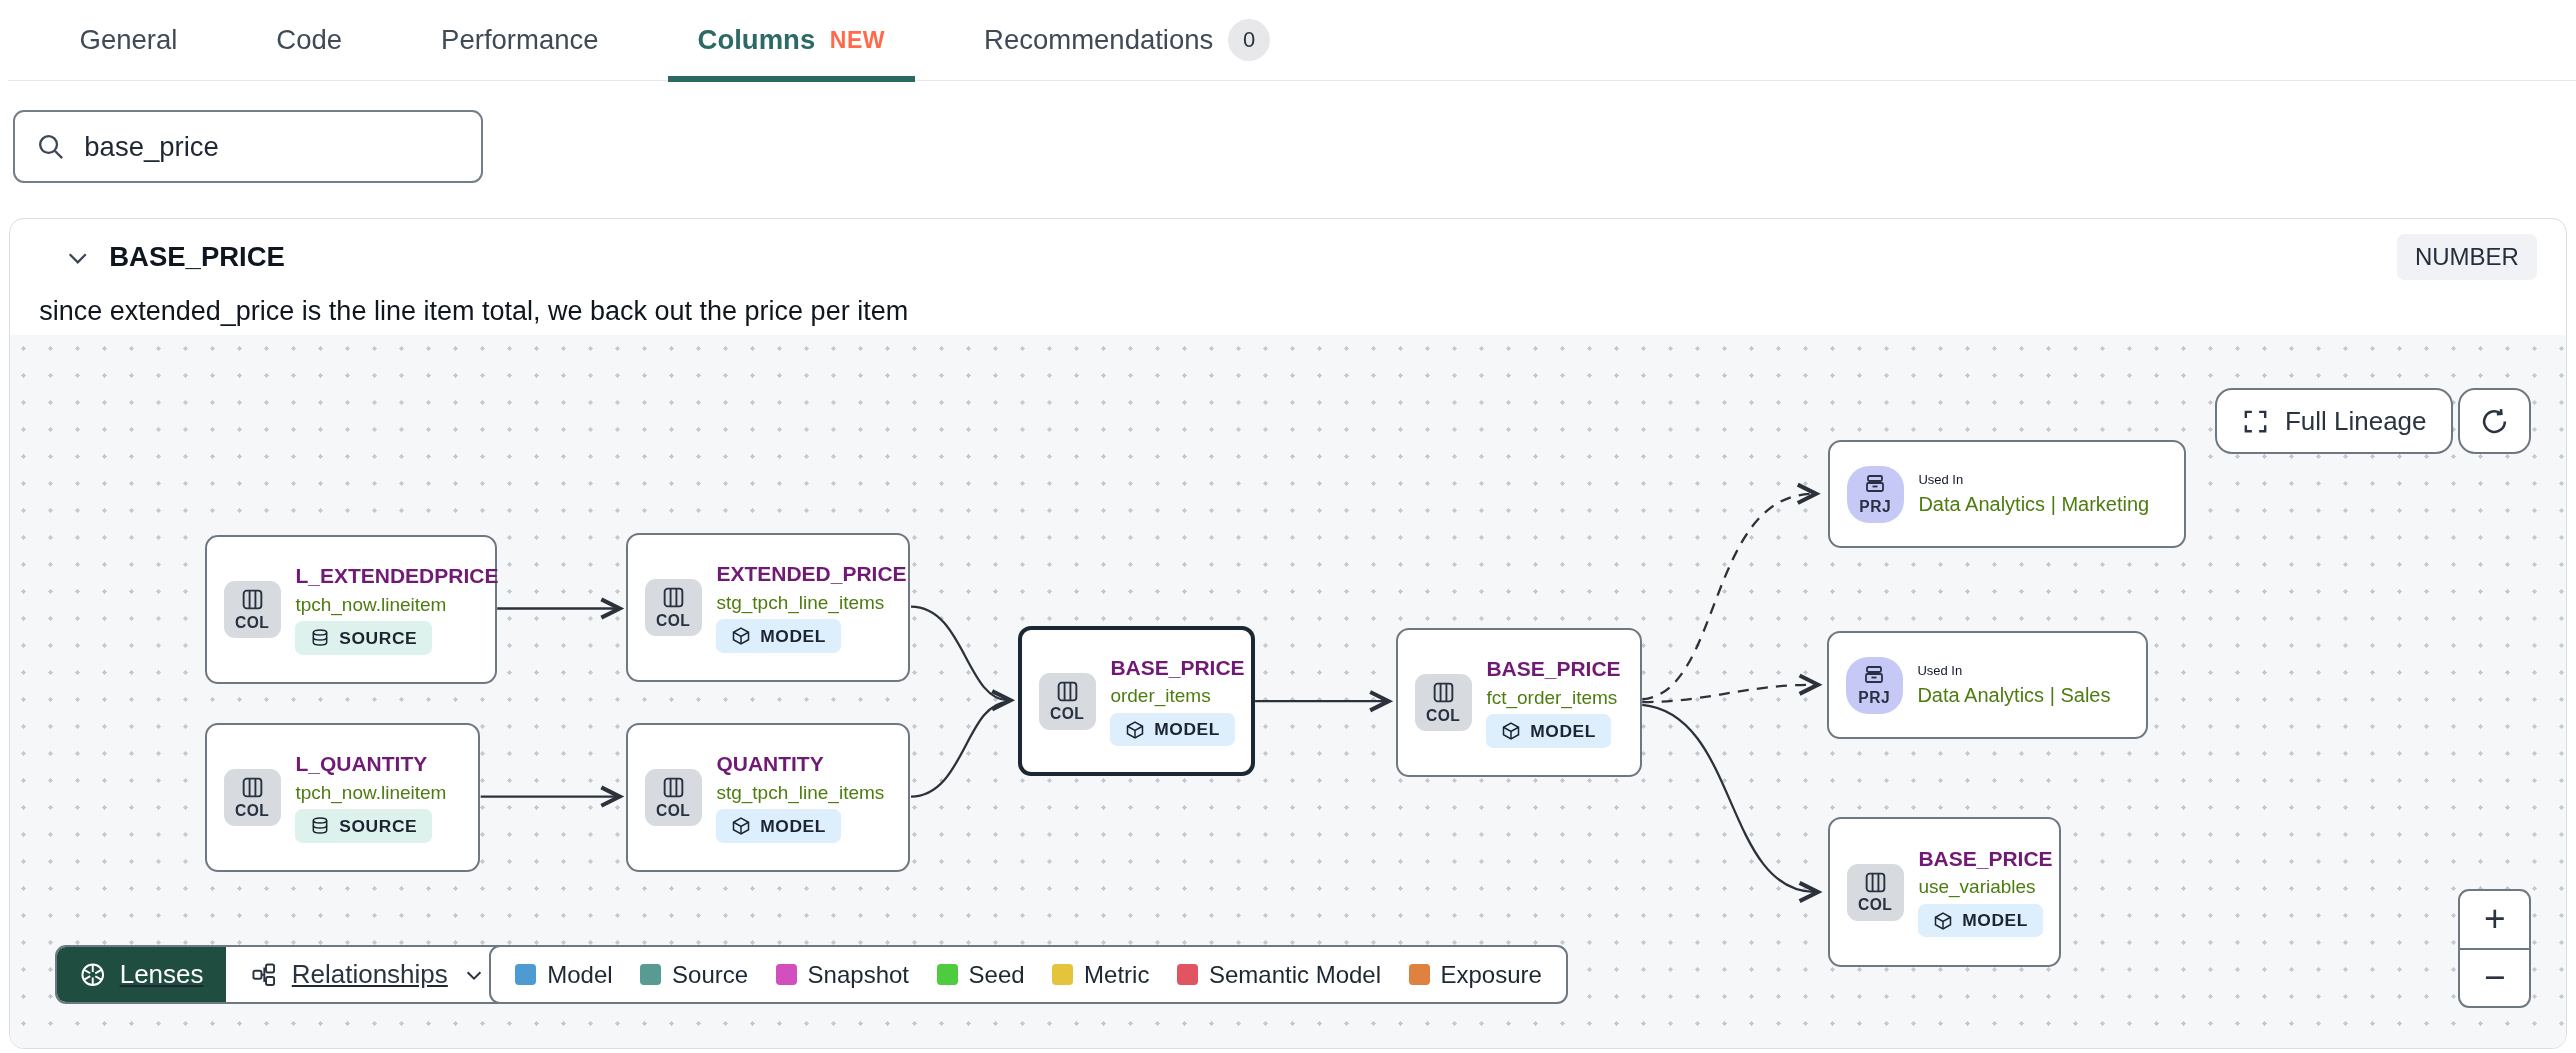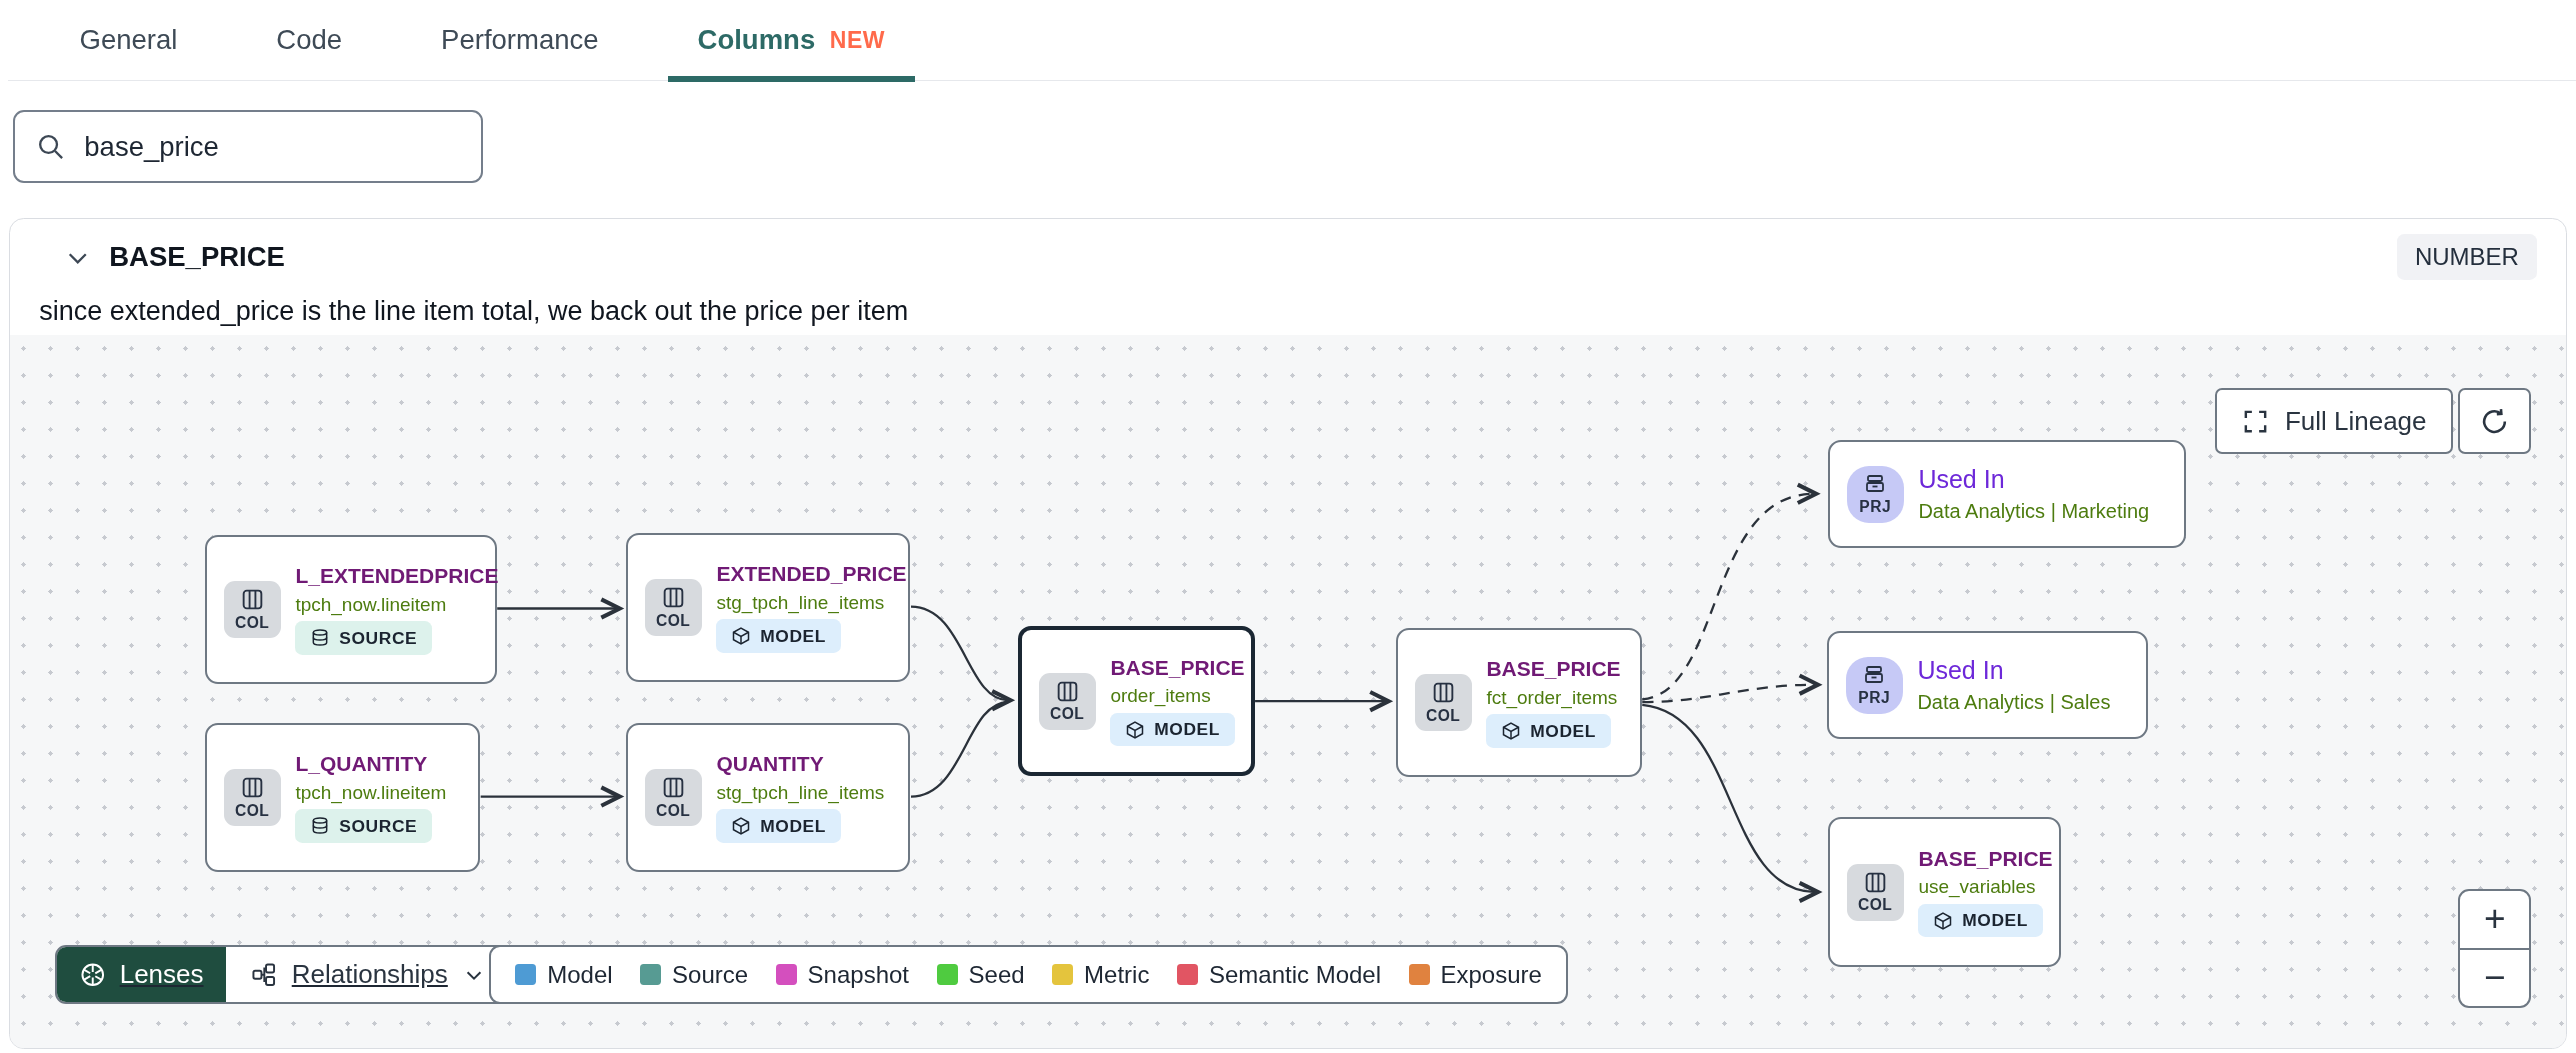--- a/index.html
+++ b/index.html
@@ -52,25 +52,25 @@
     display:flex; flex-direction:column; align-items:center; justify-content:center; gap:1.8px; }
   .tile .tile-label { font-size:15.6px; font-weight:700; color:#273142; letter-spacing:0.5px; }
   .tile.prj { background:#c6c9f6;border-radius:22px; }
   .node-text { display:flex; flex-direction:column; align-items:flex-start; gap:5.5px; }
   .node-title { font-size:21px; font-weight:600; color:#701a75; }
   .node-sub { font-size:19px; color:#4d7c0f; }
   .badge-pill { display:flex; align-items:center; gap:9.2px; border-radius:7.3px;
     padding:6.4px 14.7px; font-size:17.4px; font-weight:700; color:#1b2430; letter-spacing:0.6px; }
   .badge-pill.source { background:#ddf2ec; }
   .badge-pill.model { background:#ddeefc; }
-  .usedin-label { font-size:25px; color:#6d28d9; }
+  .usedin-label { font-size:13px; color:#0f172a; }
   .usedin-name { font-size:20px; color:#4d7c0f; }
 
   
-  .btn { background:#fff; border:2.3px solid #6e7883; border-radius:7px; display:flex;
+  .btn { background:#fff; border:2.3px solid #6e7883; border-radius:17px; display:flex;
     align-items:center; justify-content:center; cursor:pointer; color:#2a3440; }
   .full-lineage { position:absolute; left:2205px; top:53px; height:66px; padding:0 24px;
     gap:14.7px; font-size:26px; }
   .refresh-btn { position:absolute; left:2448px; top:53px; width:73px; height:66px; }
   .zoomer { position:absolute; left:2448px; top:554px; width:73px; height:119px;
     border:2.3px solid #6e7883; border-radius:11px; background:#fff; display:flex; flex-direction:column; }
   .zoomer .zbtn { flex:1; display:flex; align-items:center; justify-content:center;
     font-size:37px; color:#2a3440; cursor:pointer; }
   .zoomer .zbtn:first-child { border-bottom:2.3px solid #6e7883; }
 
@@ -100,20 +100,24 @@
     <div class="tab">
       <span>Code</span>
     </div>
     <div class="tab">
       <span>Performance</span>
     </div>
     <div class="tab active">
       <span>Columns</span>
       <span class="new-badge">NEW</span>
       <span class="ulid"></span>
+    </div>
+    <div class="tab">
+      <span>Recommendations</span>
+      <span class="count-badge">0</span>
     </div>
   </div>
 
   <div class="search-row">
     <div class="search-box">
       <span>
         <svg width="31" height="31" viewBox="0 0 24 24" fill="none" stroke="#3c4754" stroke-width="1.8">
           <circle cx="10.5" cy="10.5" r="6.5"></circle>
             <line x1="15.5" y1="15.5" x2="21" y2="21"></line>
         </svg>

